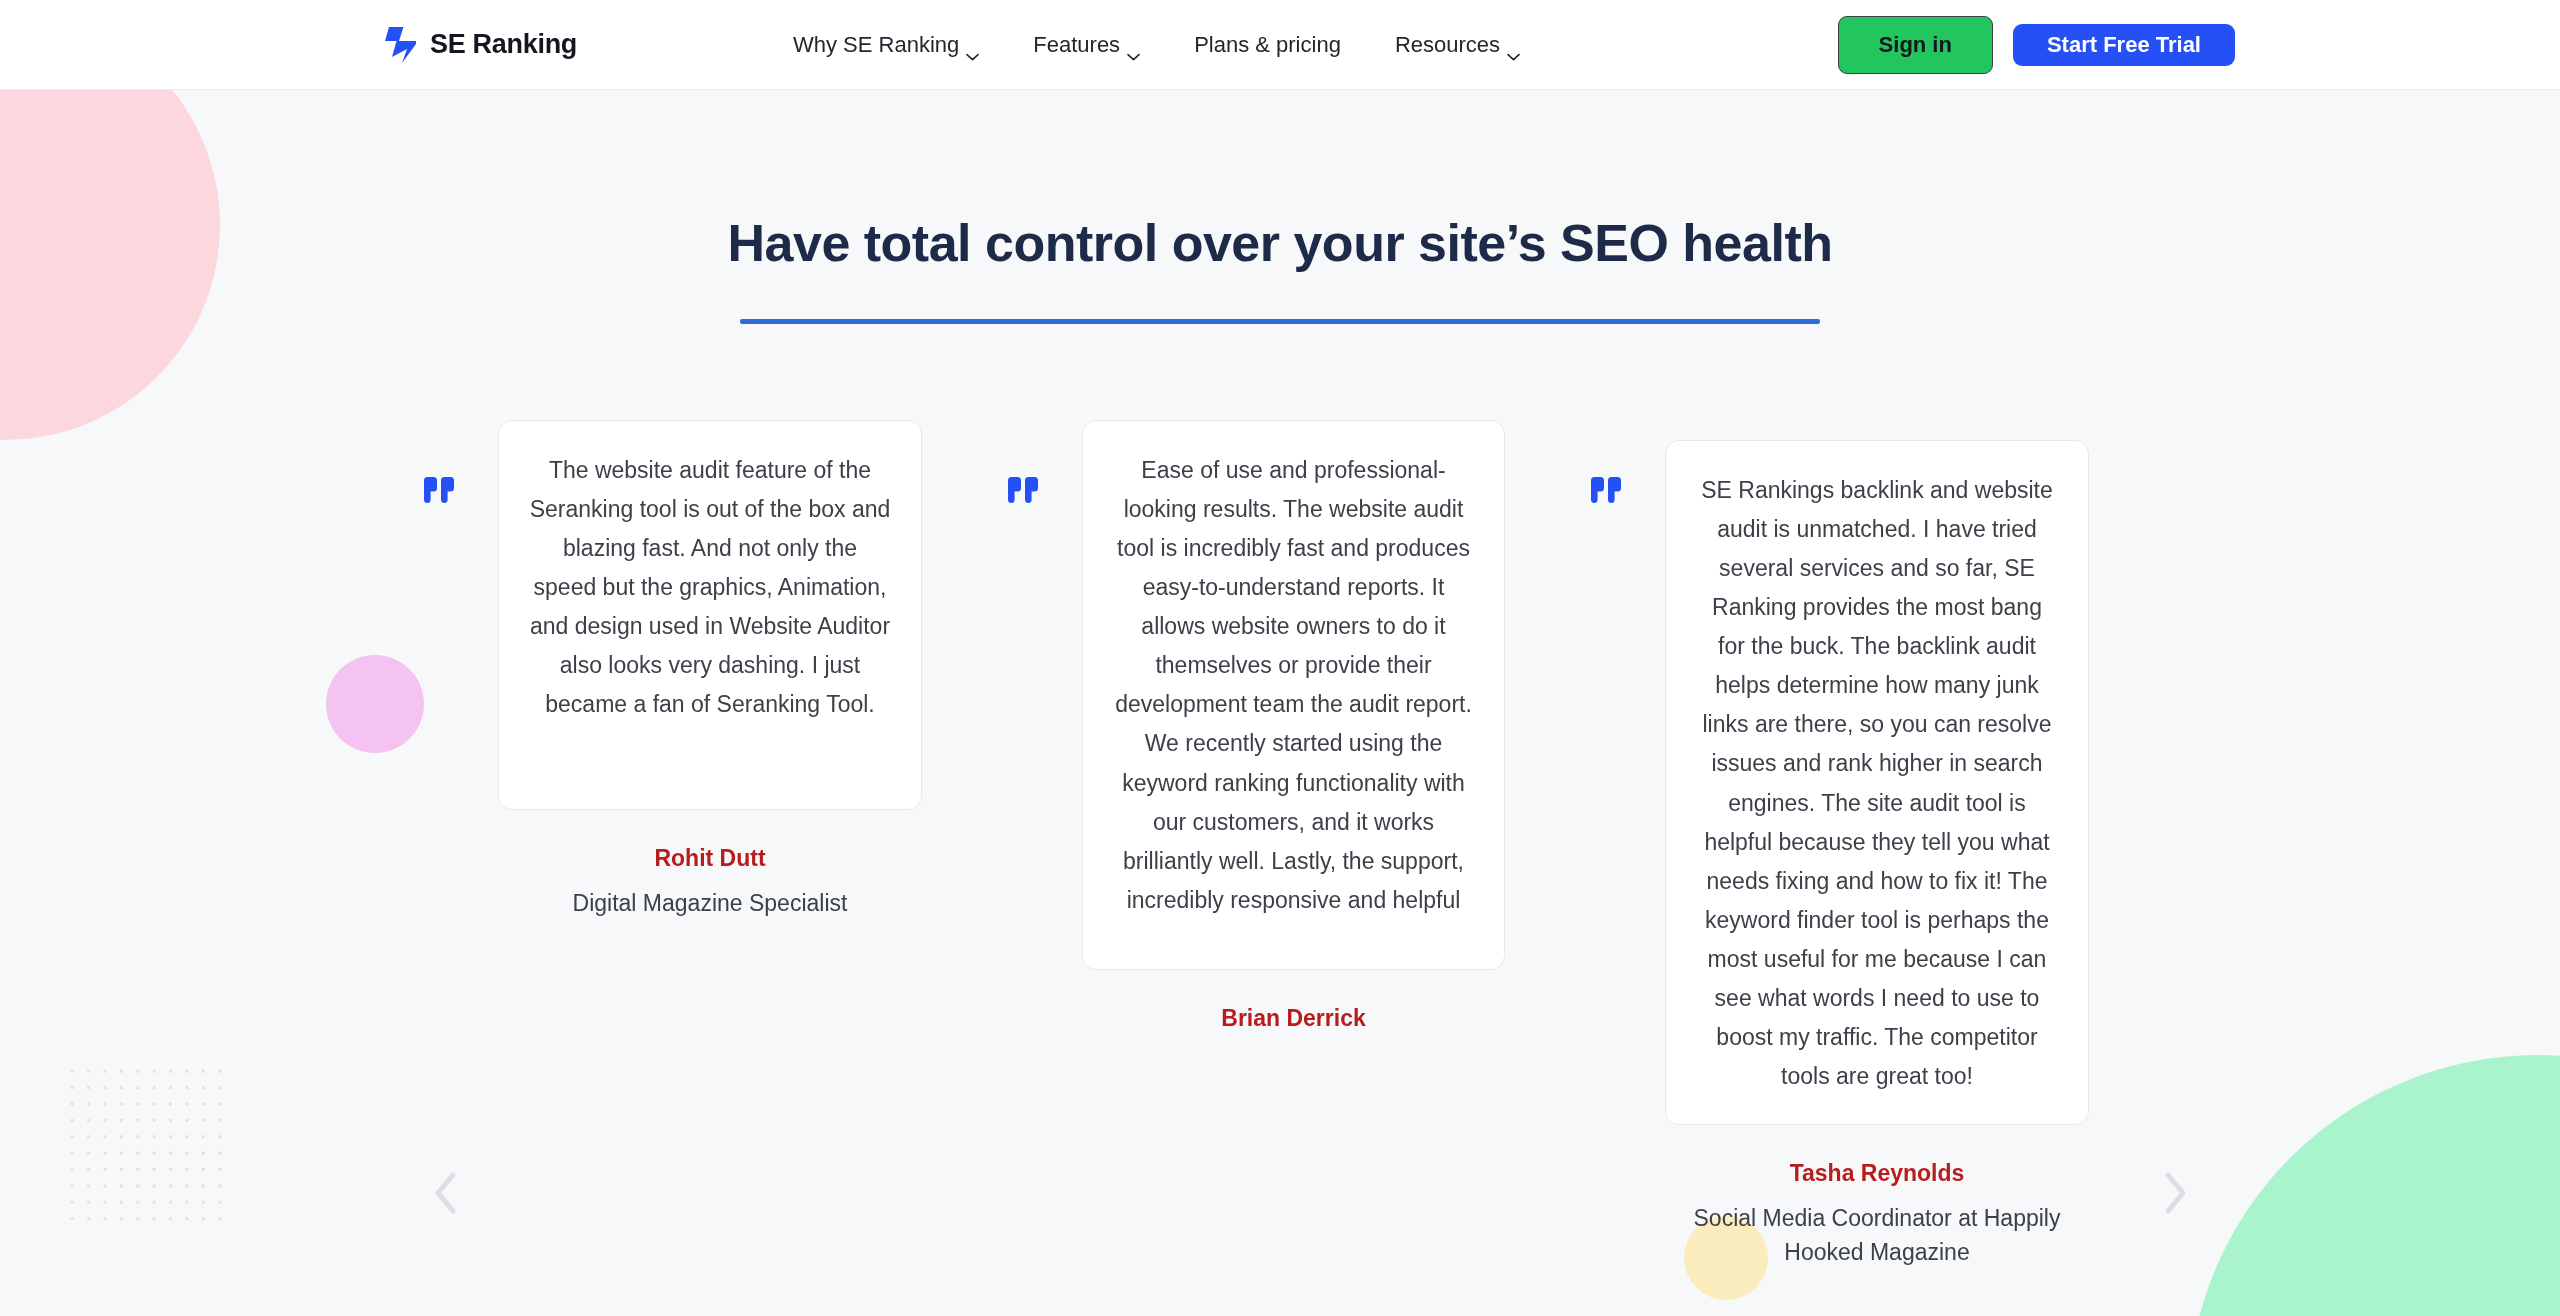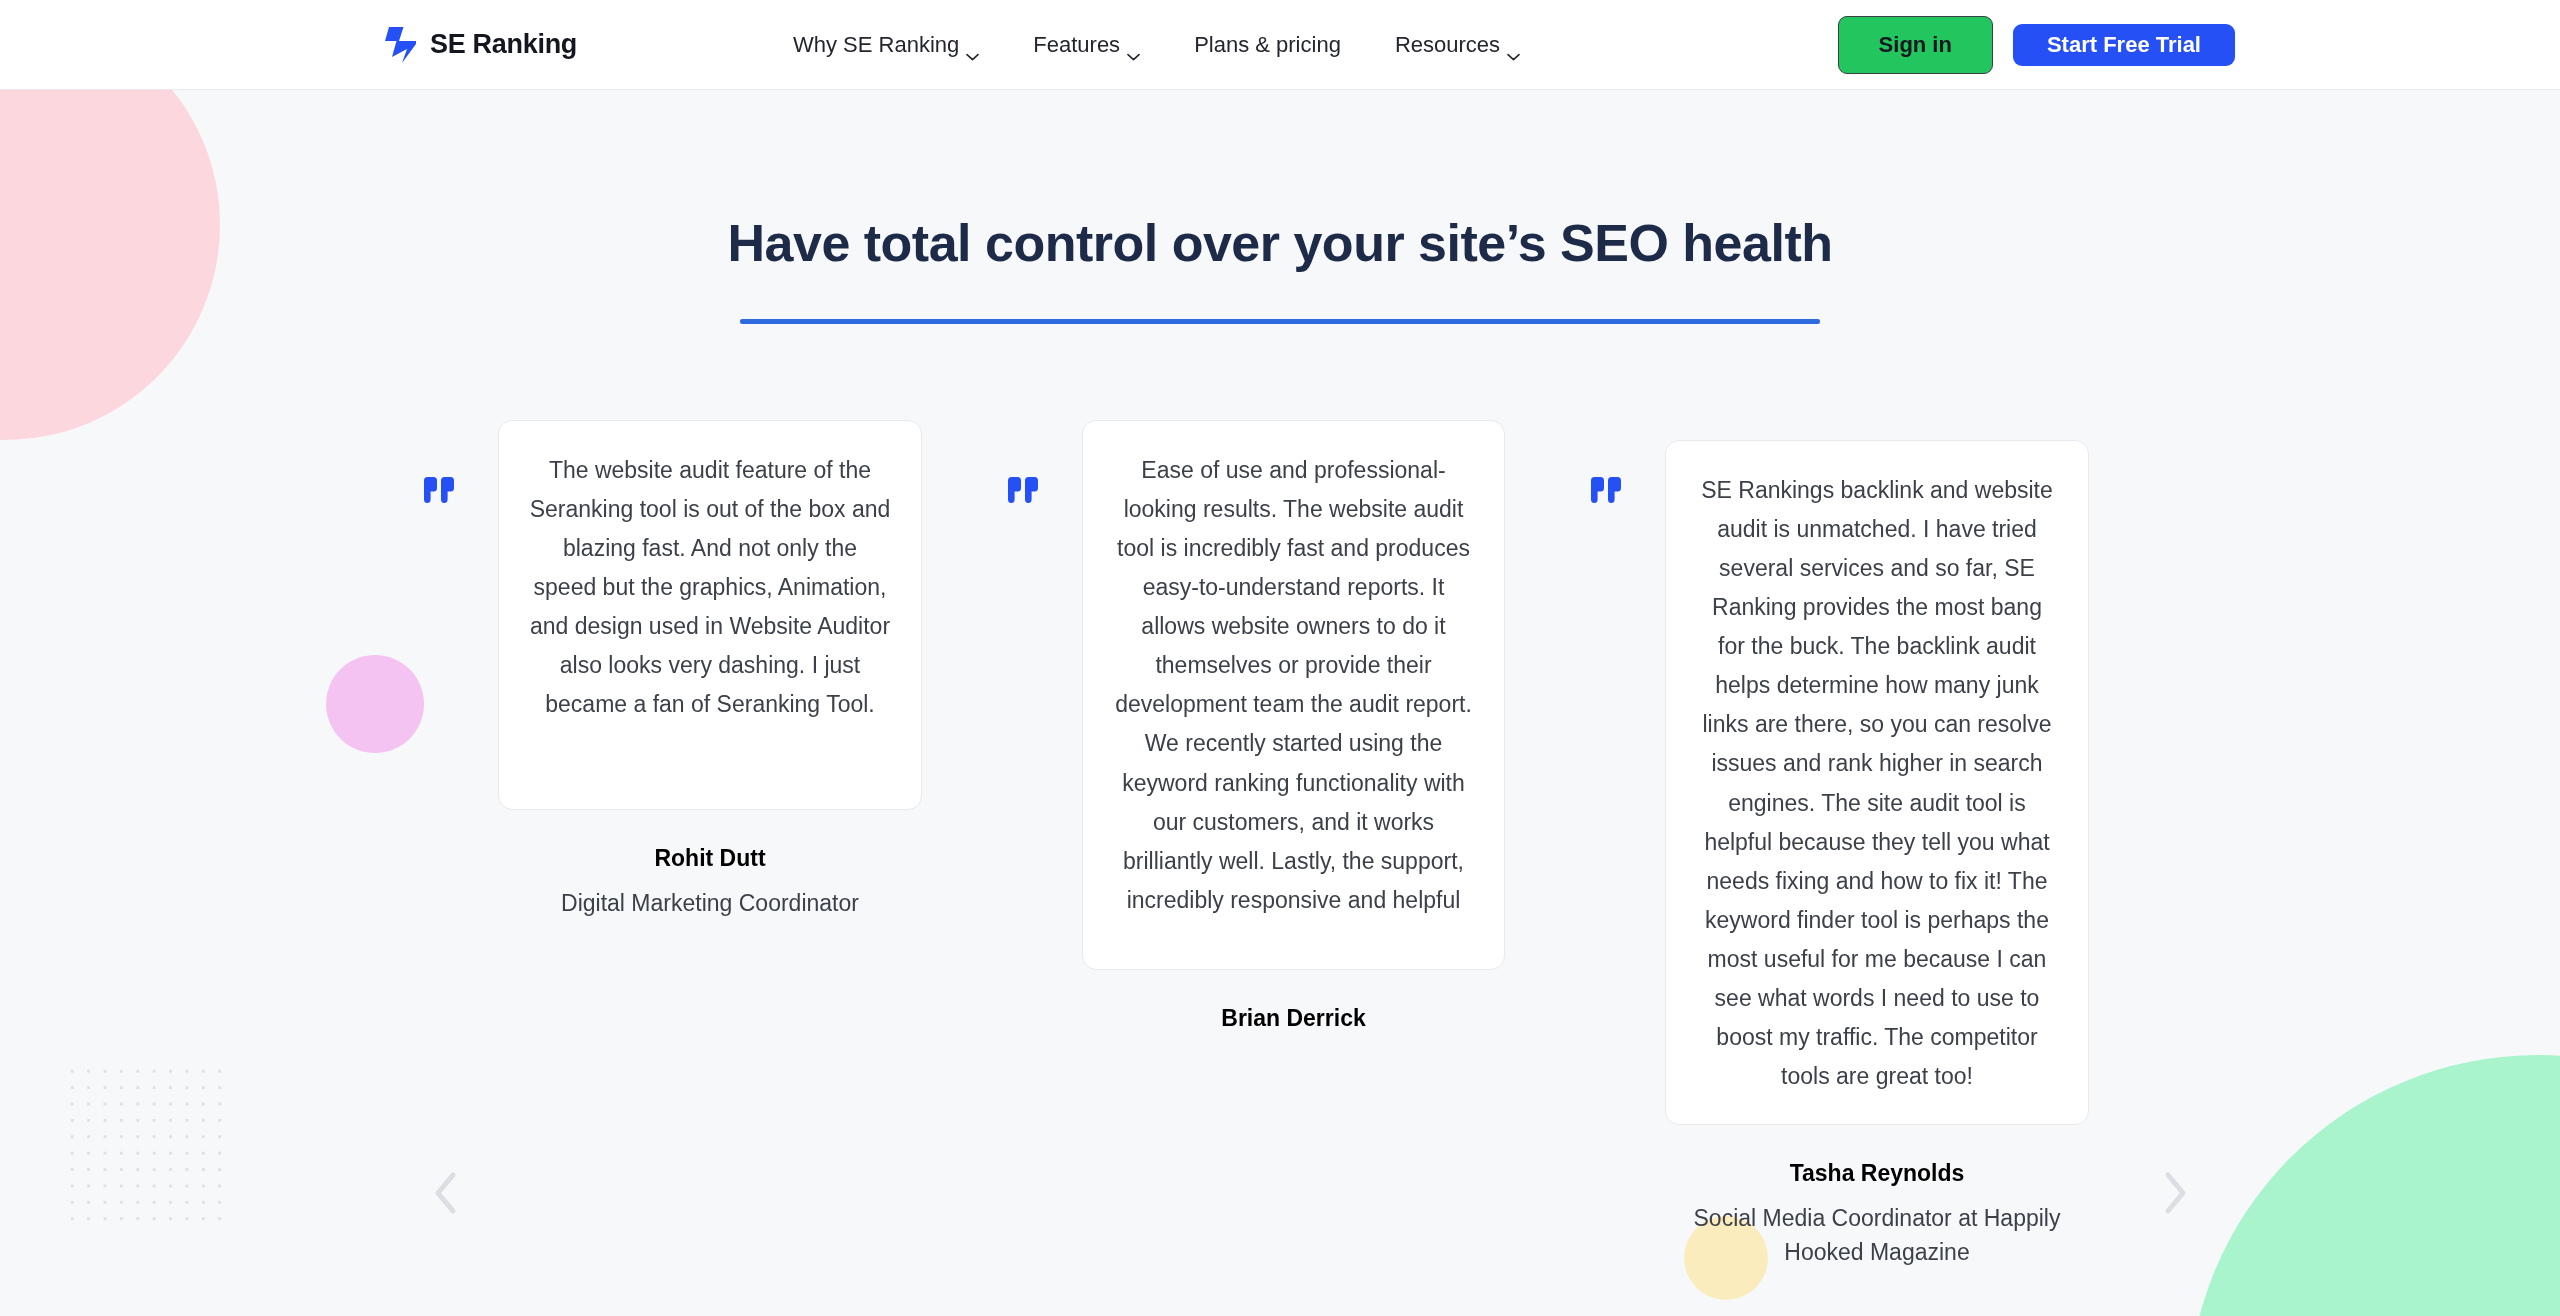--- a/index.html
+++ b/index.html
@@ -226,21 +226,21 @@
     color: #3c4049;
   }
 
   .author {
     margin-left: 74px;
     margin-top: 32px;
   }
   .author-name {
     font-size: 23px;
     font-weight: bold;
-    color: #000000;
+    color: #b91c1c;
     line-height: 1.4;
   }
   .author-role {
     font-size: 23px;
     color: #3c4049;
     margin-top: 12px;
     line-height: 1.5;
   }
 </style>
 </head>
@@ -333,21 +333,21 @@
           <svg viewBox="0 0 30 26" xmlns="http://www.w3.org/2000/svg">
             <path d="M0 3.5 A3.5 3.5 0 0 1 3.5 0 H9.5 A3.5 3.5 0 0 1 13 3.5 V11 A3.5 3.5 0 0 1 9.5 14.5 H6.6 L6.6 22.5 A3.5 3.5 0 0 1 3.1 26 H3.5 A3.5 3.5 0 0 1 0 22.5 Z" fill="#2550f5"></path>
             <path d="M17 3.5 A3.5 3.5 0 0 1 20.5 0 H26.5 A3.5 3.5 0 0 1 30 3.5 V11 A3.5 3.5 0 0 1 26.5 14.5 H23.6 L23.6 22.5 A3.5 3.5 0 0 1 20.1 26 H20.5 A3.5 3.5 0 0 1 17 22.5 Z" fill="#2550f5"></path>
           </svg>
         </span>
         <div class="card card-0">
           <p class="quote-text">The website audit feature of the Seranking tool is out of the box and blazing fast. And not only the speed but the graphics, Animation, and design used in Website Auditor also looks very dashing. I just became a fan of Seranking Tool.</p>
         </div>
         <div class="author">
           <div class="author-name">Rohit Dutt</div>
-          <div class="author-role">Digital Marketing Coordinator</div>
+          <div class="author-role">Digital Magazine Specialist</div>
         </div>
       </div>
 
       <div class="slide slide-1">
         <span class="quote-icon">
           <svg viewBox="0 0 30 26" xmlns="http://www.w3.org/2000/svg">
             <path d="M0 3.5 A3.5 3.5 0 0 1 3.5 0 H9.5 A3.5 3.5 0 0 1 13 3.5 V11 A3.5 3.5 0 0 1 9.5 14.5 H6.6 L6.6 22.5 A3.5 3.5 0 0 1 3.1 26 H3.5 A3.5 3.5 0 0 1 0 22.5 Z" fill="#2550f5"></path>
             <path d="M17 3.5 A3.5 3.5 0 0 1 20.5 0 H26.5 A3.5 3.5 0 0 1 30 3.5 V11 A3.5 3.5 0 0 1 26.5 14.5 H23.6 L23.6 22.5 A3.5 3.5 0 0 1 20.1 26 H20.5 A3.5 3.5 0 0 1 17 22.5 Z" fill="#2550f5"></path>
           </svg>
         </span>

